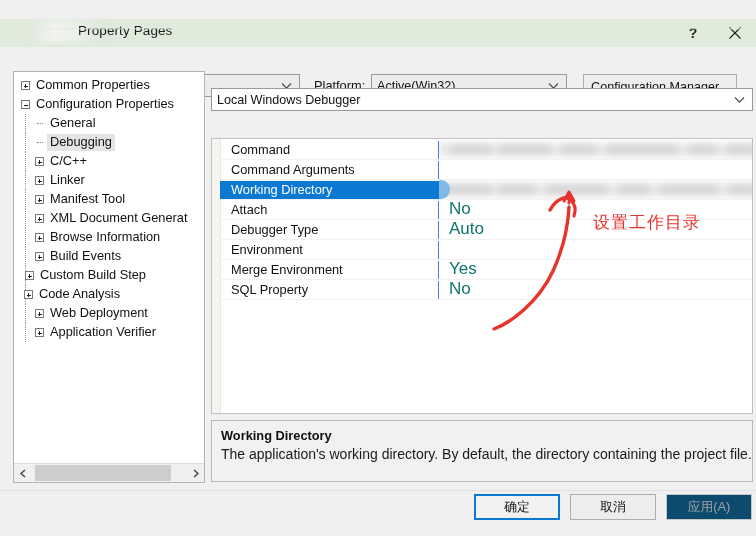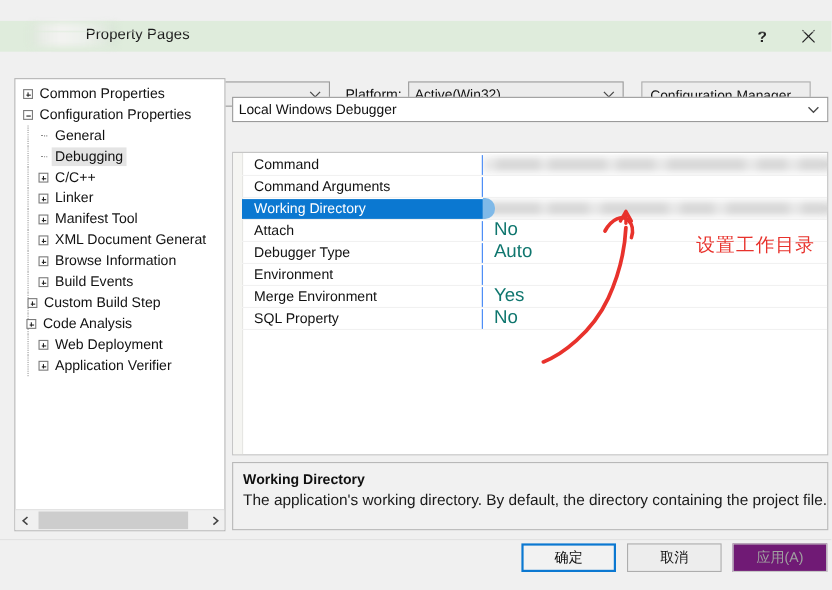--- a/index.html
+++ b/index.html
@@ -373,40 +373,39 @@
     font-size: 12.8px;
     color: #111;
     cursor: default;
   }
   .fbtn.default {
     border: 2px solid #0b78d1;
     background: #f2f2f2;
   }
   .fbtn.disabled {
     color: #a0a0a0;
-    background: #701a75;
+    background: #0c4a6e;
     border-color: #c6c6c6;
   }
 
   
   .annot {
     position: absolute;
     left: 480px; top: 185px;
     width: 276px; height: 155px;
     pointer-events: none;
   }
   .annot-text {
     position: absolute;
     left: 593px; top: 211px;
     font-size: 17px;
     color: #e8322c;
     font-family: "DejaVu Sans", "Liberation Sans", sans-serif;
     letter-spacing: 1px;
     white-space: nowrap;
-    margin-left: 40px;
   }
 </style>
 </head>
 <body>
 
 <div id="app">
 
   <div class="titlebar">
     <div class="title-redaction"></div>
     <div class="title-text">Property Pages</div>

